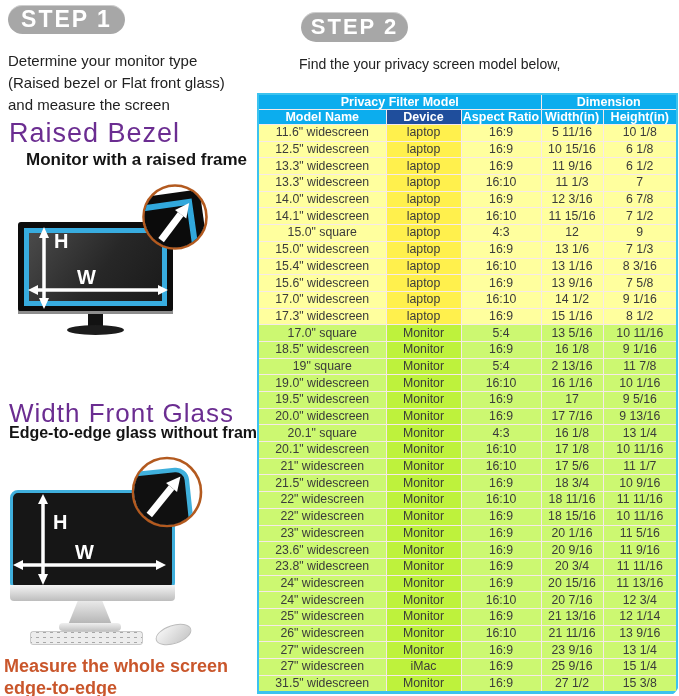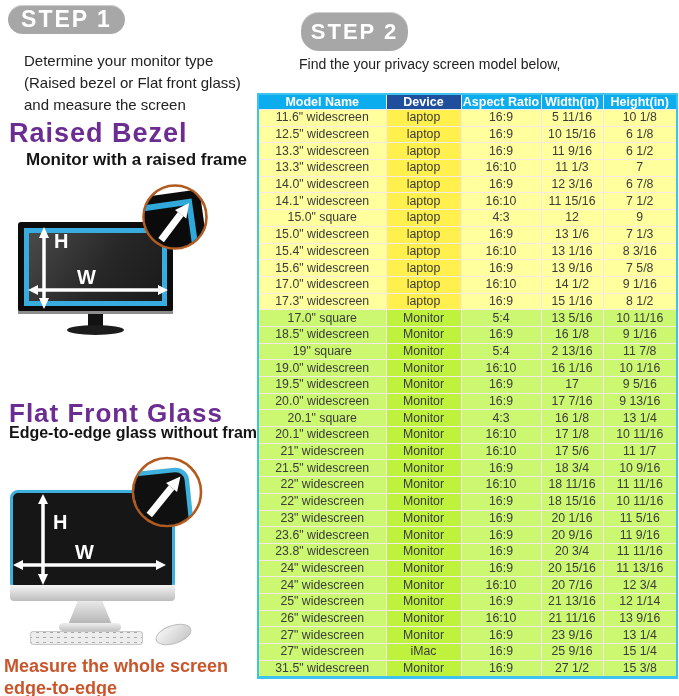--- a/index.html
+++ b/index.html
@@ -10,25 +10,25 @@
     --grid-line:#f6e9e9; --table-border:#3cc3ef;
   }
   html,body{margin:0;padding:0;background:#fff;}
   .canvas{position:relative;width:679px;height:696px;background:#fff;
     font-family:"Liberation Sans",sans-serif;overflow:hidden;border-radius:13px;}
 
   .pill{position:absolute;background:#a7a7a7;border-radius:18px;color:#fff;
     font-weight:bold;display:flex;align-items:center;justify-content:center;
     letter-spacing:2px;box-shadow:inset 0 1px 0 rgba(255,255,255,.45);}
   #step1-pill{left:8px;top:5px;width:117px;height:29px;font-size:23px;}
-  #step2-pill{left:301px;top:12px;width:107px;height:39px;font-size:22px;}
-
-  .intro{position:absolute;left:24px;top:50px;width:252px;font-size:15px;
+  #step2-pill{left:301px;top:12px;width:107px;height:30px;font-size:22px;}
+
+  .intro{position:absolute;left:8px;top:50px;width:252px;font-size:15px;
     line-height:22px;color:#222;white-space:pre-line;}
-  .sec-title{position:absolute;color:var(--accent-purple);font-weight:bold;
+  .sec-title{position:absolute;color:var(--accent-purple);font-weight:normal;
     font-size:27px;letter-spacing:1px;}
   #raised-title{left:9px;top:118px;}
   #flat-title{left:9px;top:398px;font-size:26px;}
   .sec-sub{position:absolute;color:#141414;font-weight:bold;font-size:17px;}
   #raised-sub{left:9px;top:150px;margin-left:17px;}
   #flat-sub{left:9px;top:424px;font-size:16px;}
   .note{position:absolute;color:var(--accent-orange);font-weight:bold;white-space:pre-line;}
   #note1{left:8px;top:347px;width:182px;text-align:center;font-size:17px;line-height:21px;}
   #note2{left:4px;top:655px;font-size:18px;line-height:22px;}
   .find{position:absolute;left:299px;top:56px;font-size:14px;color:#222;}
@@ -128,21 +128,21 @@
       <g transform="rotate(-8 34 34)">
         <rect x="2" y="10" width="60" height="58" fill="#0b0b0b"></rect>
         <path d="M -2 21 L 50 21 L 50 70" stroke="#31a8dc" stroke-width="6" fill="none"></path>
         <line x1="17" y1="55" x2="40" y2="32" stroke="#fff" stroke-width="7"></line>
         <polygon points="50,22 45,37 35,27" fill="#fff"></polygon>
       </g>
     </g>
   </svg>
 
 
-  <div class="sec-title" id="flat-title">Flat Front Glass</div>
+  <div class="sec-title" id="flat-title">Width Front Glass</div>
   <div class="sec-sub" id="flat-sub">Edge-to-edge glass without frame</div>
 
   <div class="mon2">
     <div class="m2-screen"></div>
     <div class="m2-chin"></div>
     <div class="m2-neck"></div>
     <div class="m2-base"></div>
     <div class="m2-keyboard"></div>
     <div class="m2-mouse"></div>
     <svg class="arrows" width="205" height="175">
@@ -182,20 +182,24 @@
   <table class="ptable">
     <colgroup>
       <col style="width:128px">
         <col style="width:75px">
         <col style="width:80px">
       <col style="width:62px">
         <col style="width:74px">
     </colgroup>
     <thead>
       <tr>
+        <th colspan="3">Privacy Filter Model</th>
+        <th colspan="2">Dimension</th>
+      </tr>
+      <tr>
         <th>Model Name</th>
         <th class="device-head">Device</th>
         <th>Aspect Ratio</th>
         <th>Width(in)</th>
         <th>Height(in)</th>
       </tr>
     </thead>
     <tbody>
         <tr class="row-yellow">
           <td>11.6" widescreen</td>

